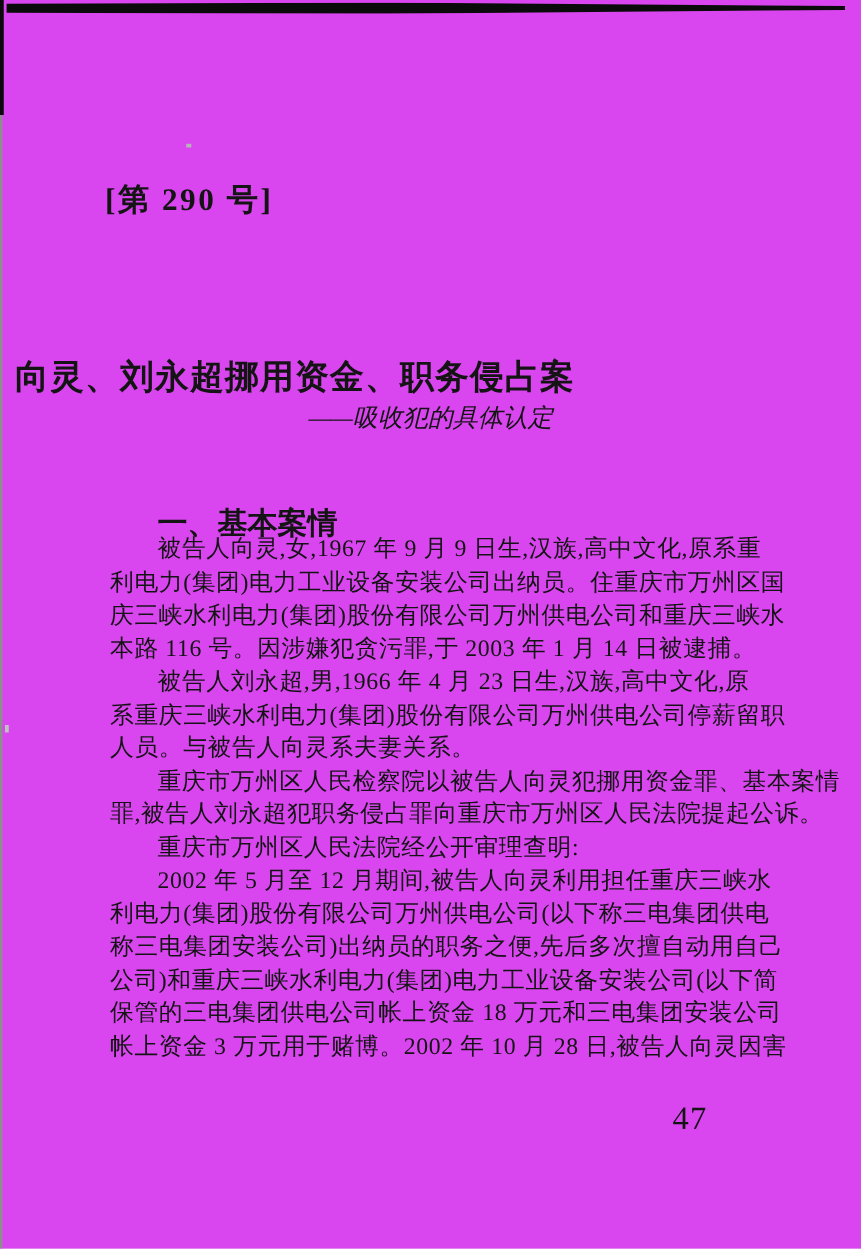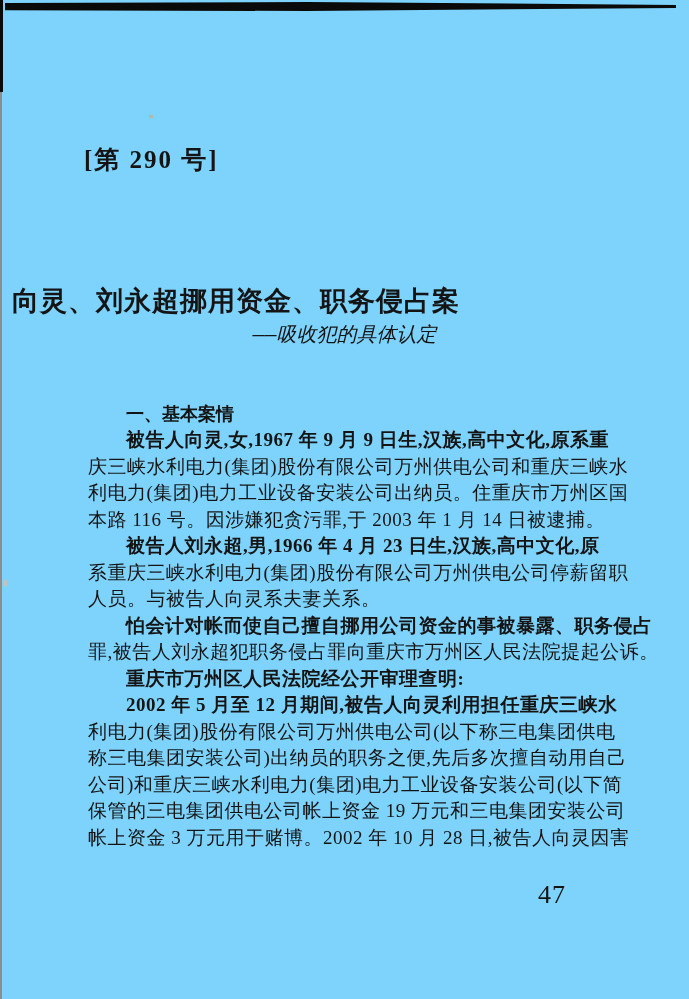--- a/index.html
+++ b/index.html
@@ -1,19 +1,19 @@
 <!DOCTYPE html>
 <html><head>
 <meta charset="utf-8">
 <style>
   html,body{margin:0;padding:0;background:#e8e8e8;}
   .page{
     position:relative;
     width:689px;height:999px;
-    background:#7dd3fc;
+    background:#d946ef;
     overflow:hidden;
     font-family:"Liberation Serif","DejaVu Serif",serif;
     color:#141414;
   }
   
   .scan-bar-top{
     position:absolute;left:5px;top:2px;width:671px;height:9px;
     background:#0a0a0a;
     clip-path:polygon(0 12%,45% 0,100% 32%,100% 66%,45% 100%,0 92%);
   }
@@ -37,39 +37,39 @@
   .doc-title{
     position:absolute;left:12px;top:283px;width:689px;
     font-size:27px;font-weight:700;letter-spacing:1px;
     font-family:"Liberation Sans","DejaVu Sans",sans-serif;
     white-space:nowrap;
   }
   .doc-subtitle{
     position:absolute;left:0;top:321px;width:689px;
     text-align:center;
     font-size:20px;font-style:italic;font-weight:500;
-    font-family:Liberation Mono, monospace;
+    font-family:Liberation Serif, serif;
     white-space:nowrap;
   }
   .section-heading{
     position:absolute;left:126px;top:402px;
-    font-size:18px;font-weight:700;
+    font-size:24px;font-weight:700;
     font-family:"Liberation Sans","DejaVu Sans",sans-serif;
     white-space:nowrap;
   }
   .body-text{
     position:absolute;left:88px;top:427px;width:560px;
     font-size:19px;
   }
   .body-line{
     height:26.5px;line-height:26.5px;
     white-space:nowrap;
     letter-spacing:0.5px;
   }
-  .body-line.indent{padding-left:38px;font-weight:bold;}
+  .body-line.indent{padding-left:38px;}
   .page-number{
     position:absolute;left:538px;top:880px;
     font-size:26px;letter-spacing:1px;
   }
 </style>
 </head>
 <body>
 
 <div class="page">
 
@@ -81,32 +81,32 @@
 
   <div class="case-number">[第 290 号]</div>
 
   <div class="doc-title">向灵、刘永超挪用资金、职务侵占案</div>
   <div class="doc-subtitle">——吸收犯的具体认定</div>
 
   <div class="section-heading">一、基本案情</div>
 
   <div class="body-text">
       <div class="body-line indent">被告人向灵,女,1967 年 9 月 9 日生,汉族,高中文化,原系重</div>
+      <div class="body-line">利电力(集团)电力工业设备安装公司出纳员。住重庆市万州区国</div>
       <div class="body-line">庆三峡水利电力(集团)股份有限公司万州供电公司和重庆三峡水</div>
-      <div class="body-line">利电力(集团)电力工业设备安装公司出纳员。住重庆市万州区国</div>
       <div class="body-line">本路 116 号。因涉嫌犯贪污罪,于 2003 年 1 月 14 日被逮捕。</div>
       <div class="body-line indent">被告人刘永超,男,1966 年 4 月 23 日生,汉族,高中文化,原</div>
       <div class="body-line">系重庆三峡水利电力(集团)股份有限公司万州供电公司停薪留职</div>
       <div class="body-line">人员。与被告人向灵系夫妻关系。</div>
-      <div class="body-line indent">怕会计对帐而使自己擅自挪用公司资金的事被暴露、职务侵占</div>
+      <div class="body-line indent">重庆市万州区人民检察院以被告人向灵犯挪用资金罪、基本案情</div>
       <div class="body-line">罪,被告人刘永超犯职务侵占罪向重庆市万州区人民法院提起公诉。</div>
       <div class="body-line indent">重庆市万州区人民法院经公开审理查明:</div>
       <div class="body-line indent">2002 年 5 月至 12 月期间,被告人向灵利用担任重庆三峡水</div>
       <div class="body-line">利电力(集团)股份有限公司万州供电公司(以下称三电集团供电</div>
       <div class="body-line">称三电集团安装公司)出纳员的职务之便,先后多次擅自动用自己</div>
       <div class="body-line">公司)和重庆三峡水利电力(集团)电力工业设备安装公司(以下简</div>
-      <div class="body-line">保管的三电集团供电公司帐上资金 19 万元和三电集团安装公司</div>
+      <div class="body-line">保管的三电集团供电公司帐上资金 18 万元和三电集团安装公司</div>
       <div class="body-line">帐上资金 3 万元用于赌博。2002 年 10 月 28 日,被告人向灵因害</div>
     </div>
 
   <div class="page-number">47</div>
 
 </div>
 
 </body></html>

